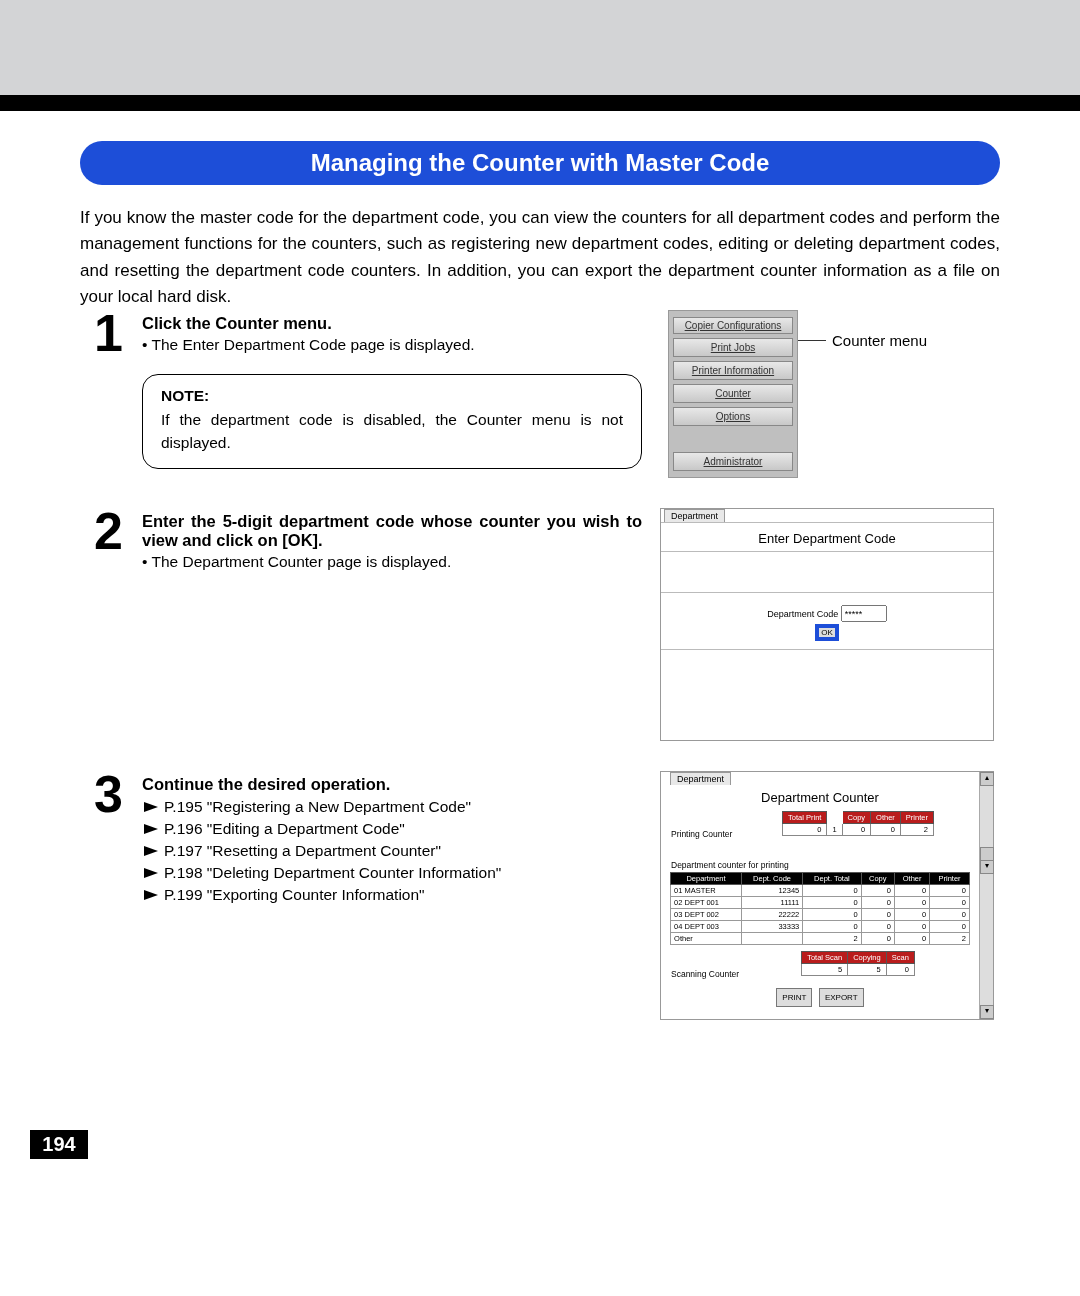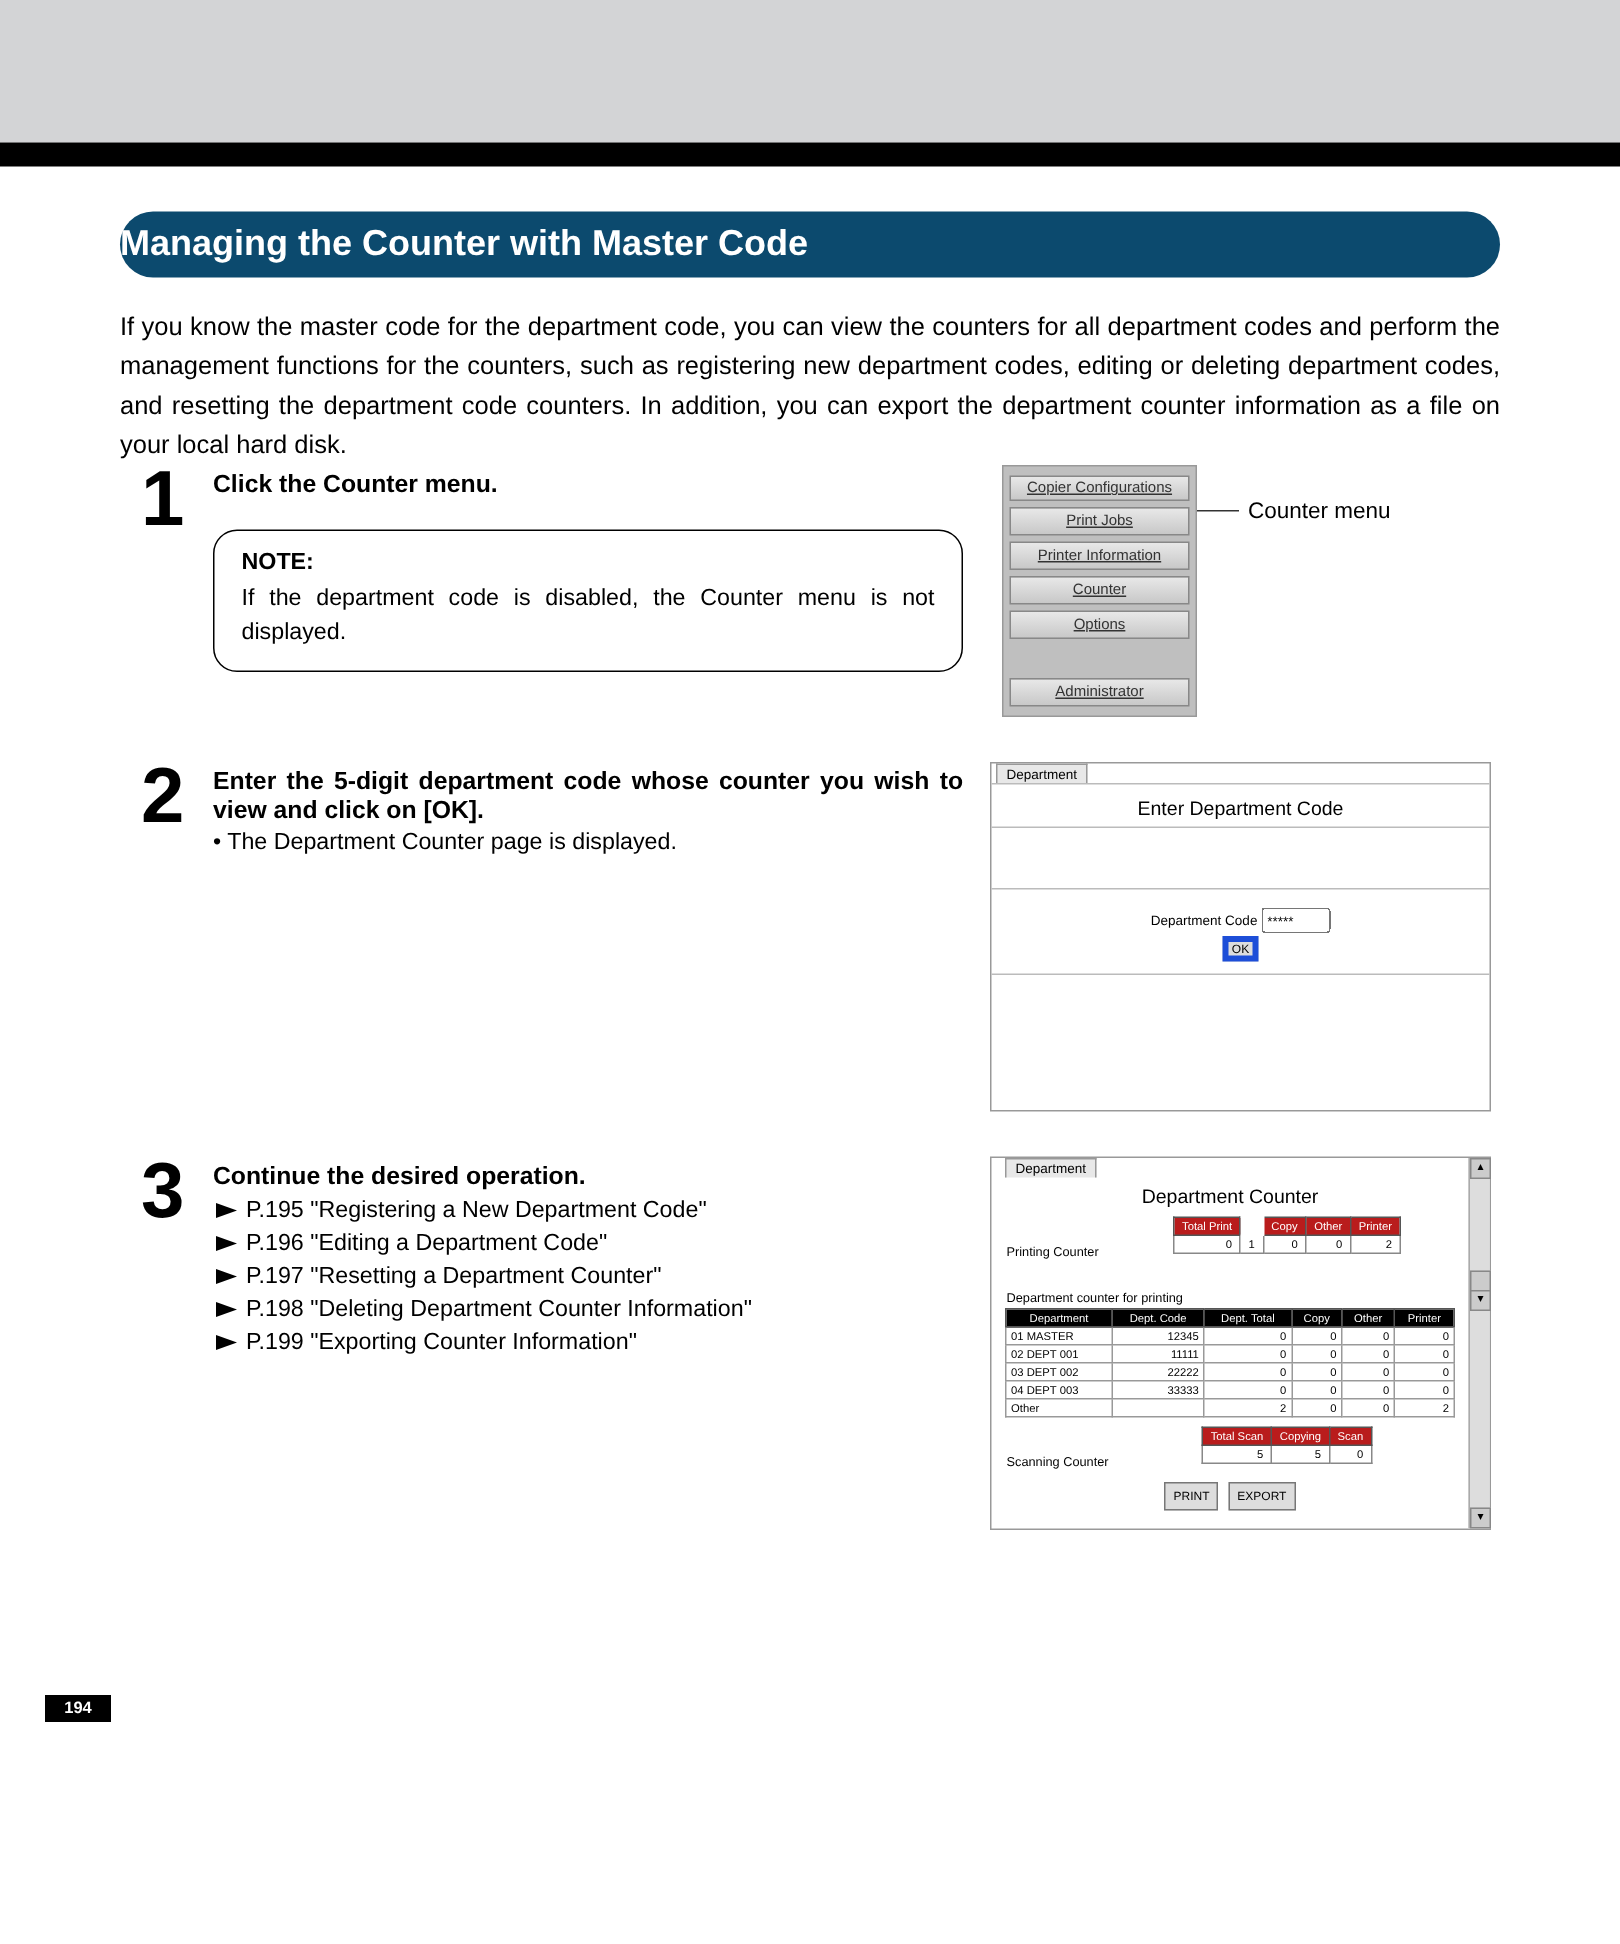--- a/index.html
+++ b/index.html
@@ -14,25 +14,25 @@
     height: 95px;
   }
   .black-bar {
     background: #000;
     height: 16px;
   }
   .content {
     padding: 20px 80px 40px 80px;
   }
   .pill-header {
-    background: #0c4a6e;
+    background: #1d4ed8;
     color: #fff;
     font-weight: bold;
     font-size: 24px;
-    text-align: left;
+    text-align: center;
     border-radius: 30px;
     padding: 8px 0;
     margin: 10px 0 20px 0;
   }
   .intro {
     font-size: 17px;
     line-height: 1.55;
     text-align: justify;
   }
   .step-row {
@@ -263,22 +263,22 @@
     background: #ccc;
     border: 1px solid #888;
     font-size: 8px;
     text-align: center;
     line-height: 10px;
   }
   .page-num-box {
     background: #000;
     color: #fff;
     font-weight: bold;
-    font-size: 11px;
-    width: 44px;
+    font-size: 20px;
+    width: 58px;
     text-align: center;
     padding: 3px 0;
     margin: 40px 0 20px 30px;
   }
 </style>
 </head>
 <body>
 
 <div class="top-gray"></div>
 <div class="black-bar"></div>
@@ -286,20 +286,21 @@
 <div class="content">
 
   <div class="pill-header">Managing the Counter with Master Code</div>
 
   <div class="intro">If you know the master code for the department code, you can view the counters for all department codes and perform the management functions for the counters, such as registering new department codes, editing or deleting department codes, and resetting the department code counters.  In addition, you can export the department counter information as a file on your local hard disk.</div>
 
   <div class="step-row">
     <div class="step-num">1</div>
     <div class="step-body">
       <div class="step-title">Click the Counter menu.</div>
+      <div class="bullet">• The Enter Department Code page is displayed.</div>
       <div class="note-box">
         <div class="note-label">NOTE:</div>
         <div class="note-text">If the department code is disabled, the Counter menu is not displayed.</div>
       </div>
     </div>
     <div class="step-figure">
       <div class="menu-wrap">
         <div class="menu-panel">
           <div class="menu-btn tall">Copier Configurations</div>
           <div class="menu-btn">Print Jobs</div>

